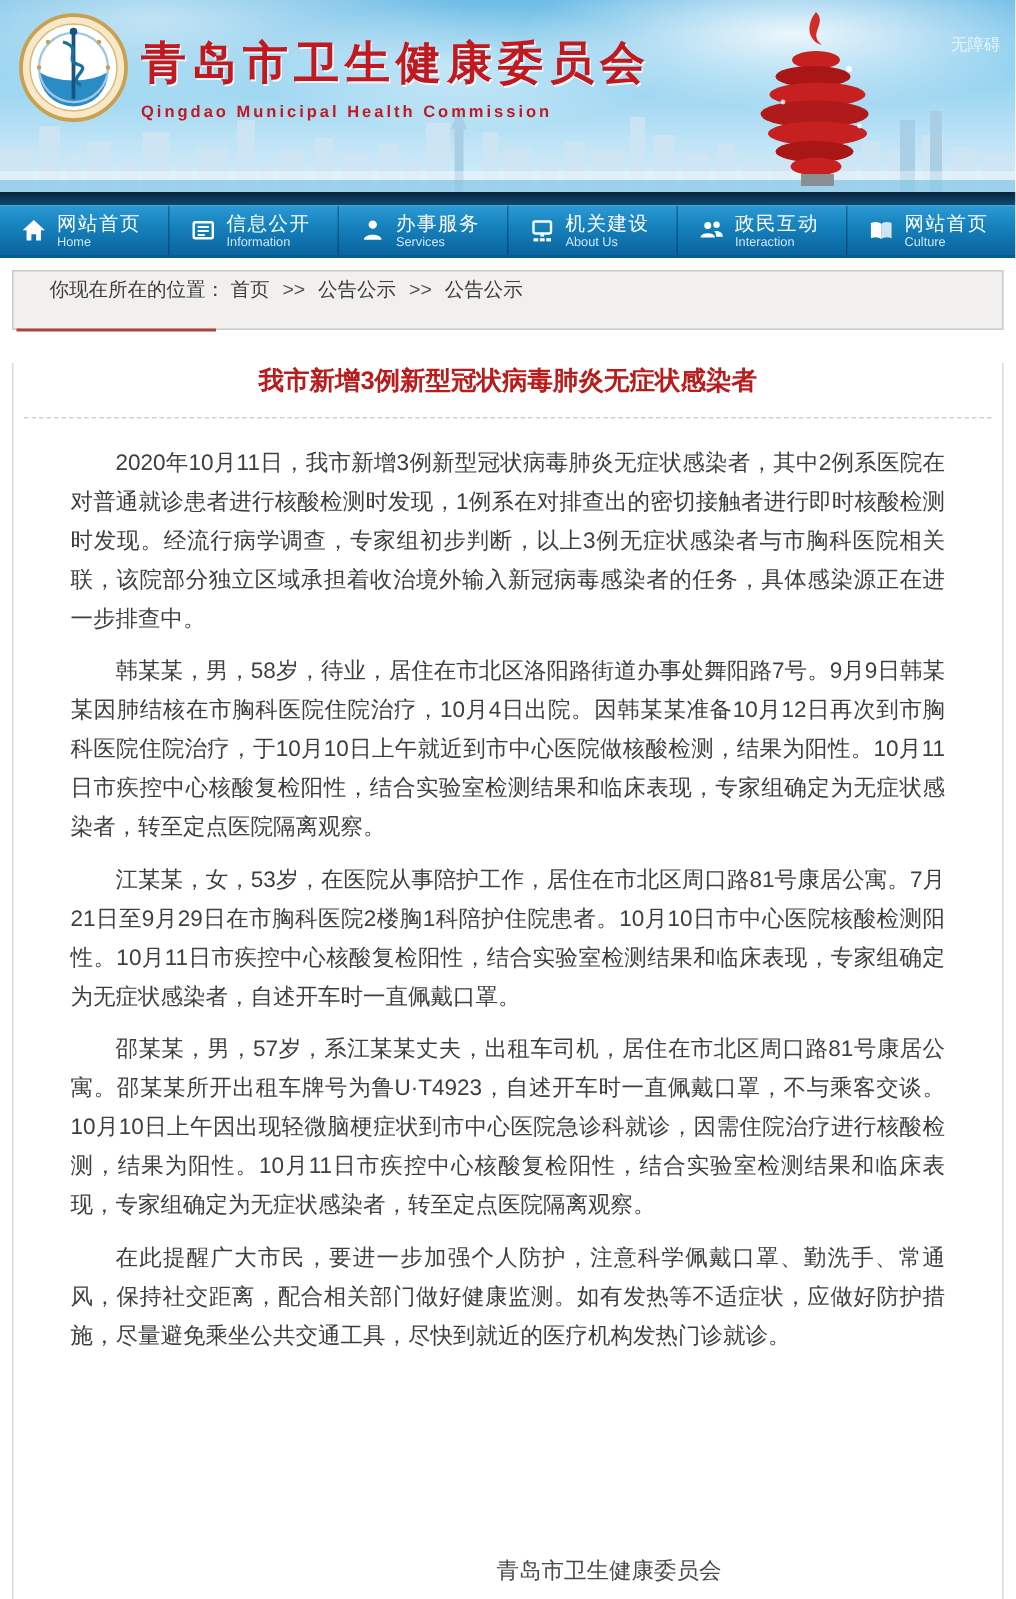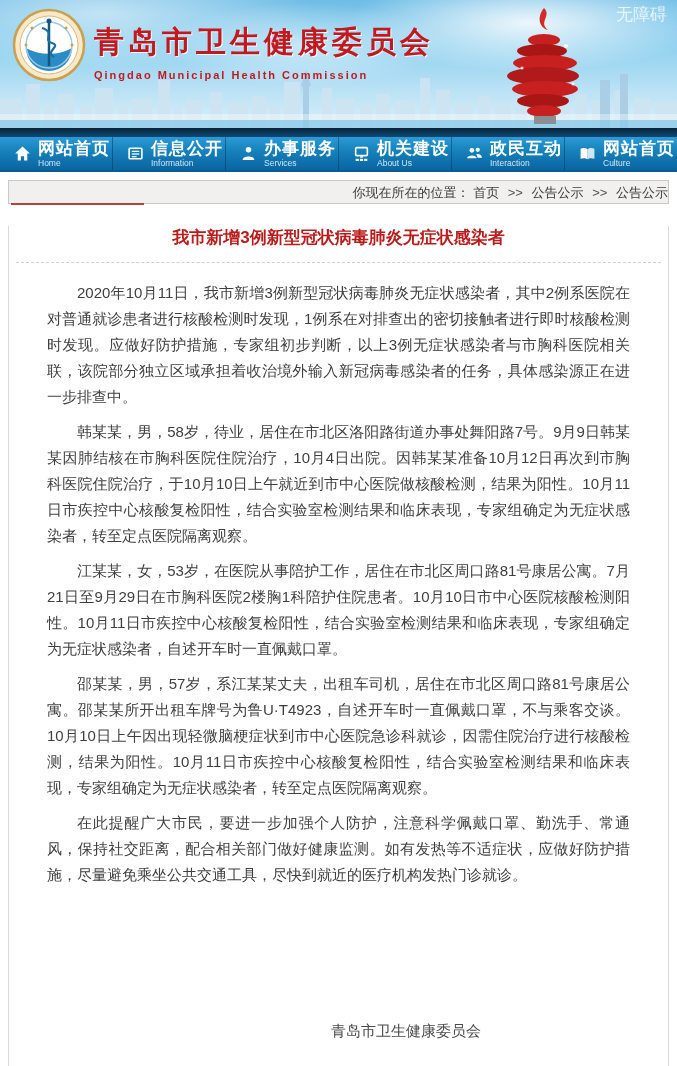--- a/index.html
+++ b/index.html
@@ -11,37 +11,37 @@
       radial-gradient(ellipse 300px 80px at 15% 10%, rgba(255,255,255,.55), rgba(255,255,255,0) 70%),
       radial-gradient(ellipse 200px 60px at 45% 35%, rgba(255,255,255,.5), rgba(255,255,255,0) 70%),
       linear-gradient(180deg,#6fbde6 0%,#8fd0ef 35%,#bfe4f6 75%,#d8eefa 100%);}
   .skyline{position:absolute;left:0;bottom:0;width:677px;height:60px;}
   .logo{position:absolute;left:12px;top:8px;width:74px;height:74px;}
   .site-title{position:absolute;left:94px;top:22px;}
   .site-title .cn{font-size:30px;font-weight:bold;color:#c01a20;letter-spacing:4px;
     text-shadow:1px 1px 0 rgba(255,255,255,.8);}
   .site-title .en{margin-top:6px;font-size:11px;font-weight:bold;color:#c01a20;letter-spacing:2px;}
   .sculpture{position:absolute;left:478px;top:6px;width:134px;height:122px;}
-  .a11y{position:absolute;right:10px;top:3px;font-size:17px;color:rgba(240,250,255,.85);cursor:pointer;}
+  .a11y{position:absolute;right:10px;top:22px;font-size:11px;color:rgba(240,250,255,.85);cursor:pointer;}
   
   .nav-strip{height:9px;background:linear-gradient(180deg,#0a2438,#0d4a77);}
   .nav{display:flex;height:33px;background:linear-gradient(180deg,#2b9ad6 0%,#1580ba 45%,#0a649f 100%);
     border-bottom:2px solid #085a92;}
   .nav-item{flex:1;display:flex;align-items:center;gap:7px;padding-left:14px;cursor:pointer;
     border-right:1px solid rgba(5,45,82,.45);box-sizing:border-box;}
   .nav-item:last-child{border-right:none;}
   .nav-icon{width:17px;height:17px;flex:0 0 auto;}
   .nav-icon svg{width:17px;height:17px;display:block;}
   .nav-txt{display:flex;flex-direction:column;line-height:1;}
-  .nav-cn{font-size:17px;font-weight:bold;color:#ffffff;letter-spacing:1px;}
+  .nav-cn{font-size:13px;font-weight:normal;color:#ffffff;letter-spacing:1px;}
   .nav-en{margin-top:2px;font-size:8.5px;color:#cfe6f5;}
   
-  .breadcrumb{position:relative;margin:8px 8px 0 8px;height:24px;line-height:24px;
-    background:#f1f0ee;border:1px solid #c9c9c9;padding-left:5px;font-size:13px;color:#3c3c3c;
-    box-sizing:border-box;text-align:right;}
+  .breadcrumb{position:relative;margin:8px 8px 0 8px;height:40px;line-height:24px;
+    background:#f1f0ee;border:1px solid #c9c9c9;padding-left:24px;font-size:13px;color:#3c3c3c;
+    box-sizing:border-box;}
   .breadcrumb .red-underline{position:absolute;left:2px;bottom:-2px;width:133px;height:2px;background:#b0443c;}
   .crumb-link{color:#3c3c3c;cursor:pointer;}
   .crumb-sep{margin:0 5px;color:#555;}
   
   .main{position:relative;margin:0 8px;height:864px;background:#fff;
     border-left:1px solid #dadada;border-right:1px solid #dadada;box-sizing:border-box;}
   .article-title{margin-top:22px;text-align:center;font-size:17px;font-weight:bold;color:#b91c1c;}
   .article-date{margin-top:11px;text-align:center;font-size:14px;color:#999;}
   .title-sep{margin:13px 7px 0 7px;border-bottom:1px dashed #cfcfcf;height:0;}
   .article-body{padding:17px 38px 0 38px;font-size:15px;line-height:26px;color:#3f3f3f;
@@ -239,21 +239,21 @@
   <span class="crumb-sep">&gt;&gt;</span>
   <span class="crumb-link">公告公示</span>
   <span class="red-underline"></span>
 </div>
 
 <div class="main">
   <div class="article-title">我市新增3例新型冠状病毒肺炎无症状感染者</div>
   <div class="title-sep"></div>
 
   <div class="article-body">
-    <p>2020年10月11日，我市新增3例新型冠状病毒肺炎无症状感染者，其中2例系医院在对普通就诊患者进行核酸检测时发现，1例系在对排查出的密切接触者进行即时核酸检测时发现。应做好防护措施，专家组初步判断，以上3例无症状感染者与市胸科医院相关联，该院部分独立区域承担着收治境外输入新冠病毒感染者的任务，具体感染源正在进一步排查中。</p>
+    <p>2020年10月11日，我市新增3例新型冠状病毒肺炎无症状感染者，其中2例系医院在对普通就诊患者进行核酸检测时发现，1例系在对排查出的密切接触者进行即时核酸检测时发现。经流行病学调查，专家组初步判断，以上3例无症状感染者与市胸科医院相关联，该院部分独立区域承担着收治境外输入新冠病毒感染者的任务，具体感染源正在进一步排查中。</p>
     <p>韩某某，男，58岁，待业，居住在市北区洛阳路街道办事处舞阳路7号。9月9日韩某某因肺结核在市胸科医院住院治疗，10月4日出院。因韩某某准备10月12日再次到市胸科医院住院治疗，于10月10日上午就近到市中心医院做核酸检测，结果为阳性。10月11日市疾控中心核酸复检阳性，结合实验室检测结果和临床表现，专家组确定为无症状感染者，转至定点医院隔离观察。</p>
     <p>江某某，女，53岁，在医院从事陪护工作，居住在市北区周口路81号康居公寓。7月21日至9月29日在市胸科医院2楼胸1科陪护住院患者。10月10日市中心医院核酸检测阳性。10月11日市疾控中心核酸复检阳性，结合实验室检测结果和临床表现，专家组确定为无症状感染者，自述开车时一直佩戴口罩。</p>
     <p>邵某某，男，57岁，系江某某丈夫，出租车司机，居住在市北区周口路81号康居公寓。邵某某所开出租车牌号为鲁U·T4923，自述开车时一直佩戴口罩，不与乘客交谈。10月10日上午因出现轻微脑梗症状到市中心医院急诊科就诊，因需住院治疗进行核酸检测，结果为阳性。10月11日市疾控中心核酸复检阳性，结合实验室检测结果和临床表现，专家组确定为无症状感染者，转至定点医院隔离观察。</p>
     <p>在此提醒广大市民，要进一步加强个人防护，注意科学佩戴口罩、勤洗手、常通风，保持社交距离，配合相关部门做好健康监测。如有发热等不适症状，应做好防护措施，尽量避免乘坐公共交通工具，尽快到就近的医疗机构发热门诊就诊。</p>
   </div>
 
   <div class="signature">
     <div>青岛市卫生健康委员会</div>
     <div class="sig-date">2020年10月11日</div>
   </div>

